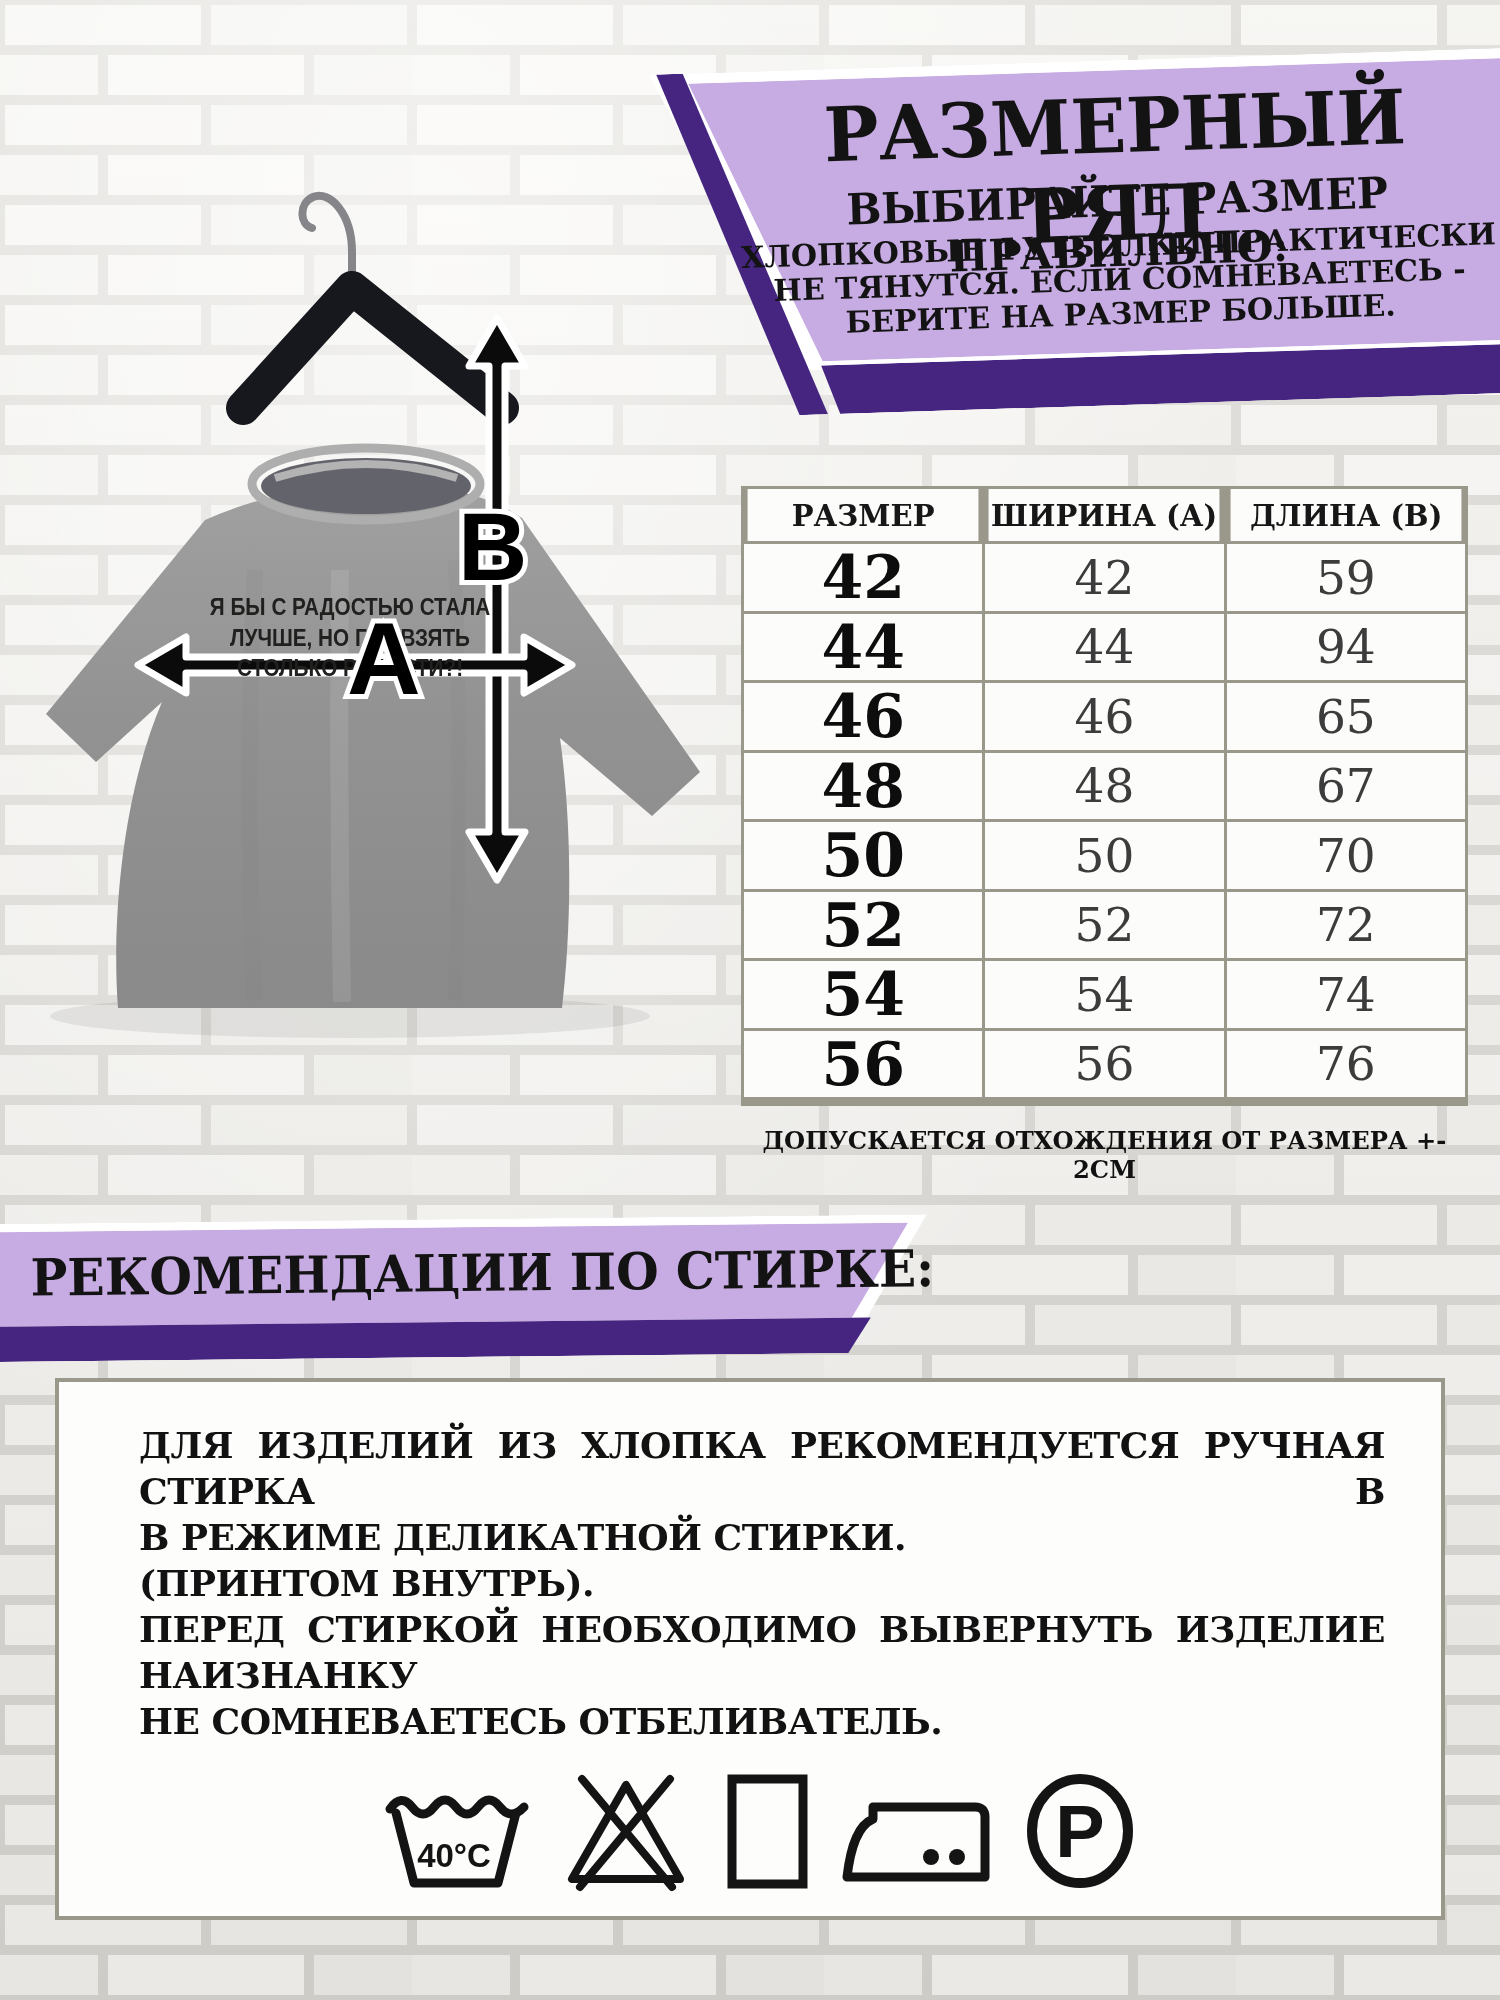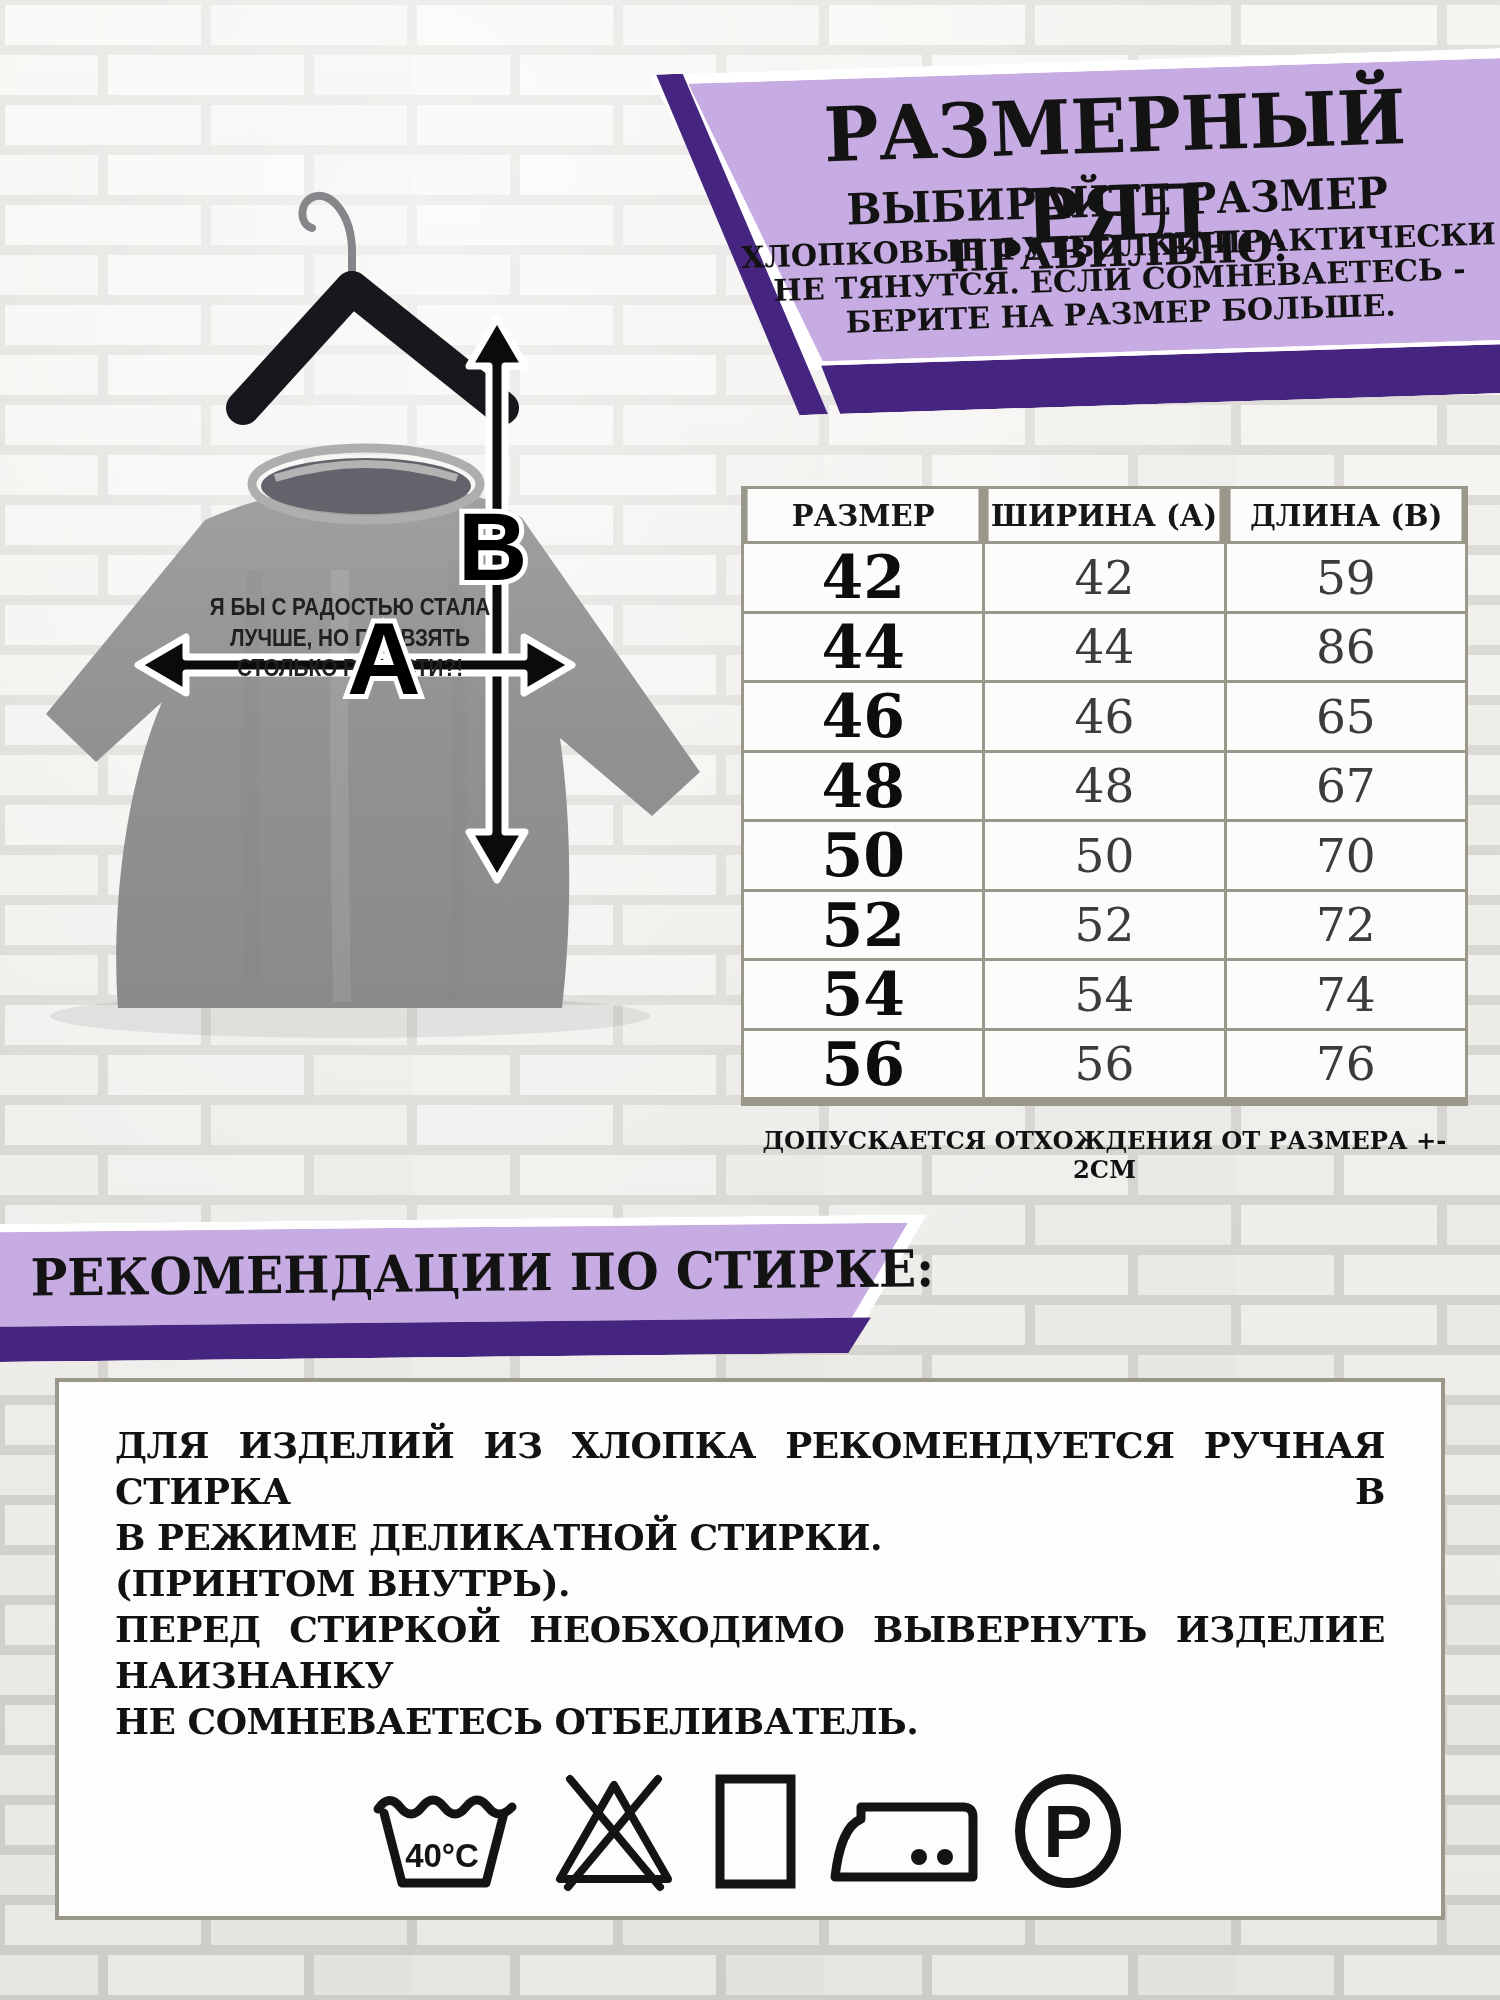--- a/index.html
+++ b/index.html
@@ -52,21 +52,21 @@
            transform:rotate(-0.6deg);transform-origin:0 0;}
   #banner2 .layer{position:absolute;inset:0;}
   .b2-white{background:#fff;clip-path:polygon(0 0,98.2% 0,90.8% 86%,0 86%);}
   .b2-light{background:#c7abe3;clip-path:polygon(0 6%,96.2% 6%,90.2% 74.5%,0 74.5%);}
   .b2-strip{background:#452580;clip-path:polygon(0 74.5%,92.2% 74.5%,89.8% 100%,0 100%);}
   .b2-title{position:absolute;left:38px;top:24px;z-index:6;font-size:51px;font-weight:700;
       color:#131313;transform:scaleX(.96);transform-origin:0 0;white-space:nowrap;}
 
   
   #care-box{position:absolute;left:55px;top:1378px;width:1390px;height:542px;z-index:4;
-      background:#fdfdfc;border:4px solid #9a978b;box-sizing:border-box;}
+      background:#fdfdfc;border:4px solid #9a978b;box-sizing:border-box;padding-left:24px;}
   #care-lines{padding:40px 56px 0 56px;font-size:36px;font-weight:700;color:#121212;line-height:1.28;
       letter-spacing:-0.5px;}
   .cline{width:100%;}
   .jfull{text-align:justify;text-align-last:justify;}
   #care-icons{display:flex;justify-content:center;align-items:flex-end;gap:24px;margin-top:24px;}
   .care-icon{flex:0 0 auto;}
 </style>
 </head>
 <body>
 
@@ -147,21 +147,21 @@
     <div class="cell th">ДЛИНА (В)</div>
 
     <div class="trow">
       <div class="cell c-size">42</div>
       <div class="cell c-val">42</div>
       <div class="cell c-val">59</div>
     </div>
     <div class="trow">
       <div class="cell c-size">44</div>
       <div class="cell c-val">44</div>
-      <div class="cell c-val">86</div>
+      <div class="cell c-val">94</div>
     </div>
     <div class="trow">
       <div class="cell c-size">46</div>
       <div class="cell c-val">46</div>
       <div class="cell c-val">65</div>
     </div>
     <div class="trow">
       <div class="cell c-size">48</div>
       <div class="cell c-val">48</div>
       <div class="cell c-val">67</div>

